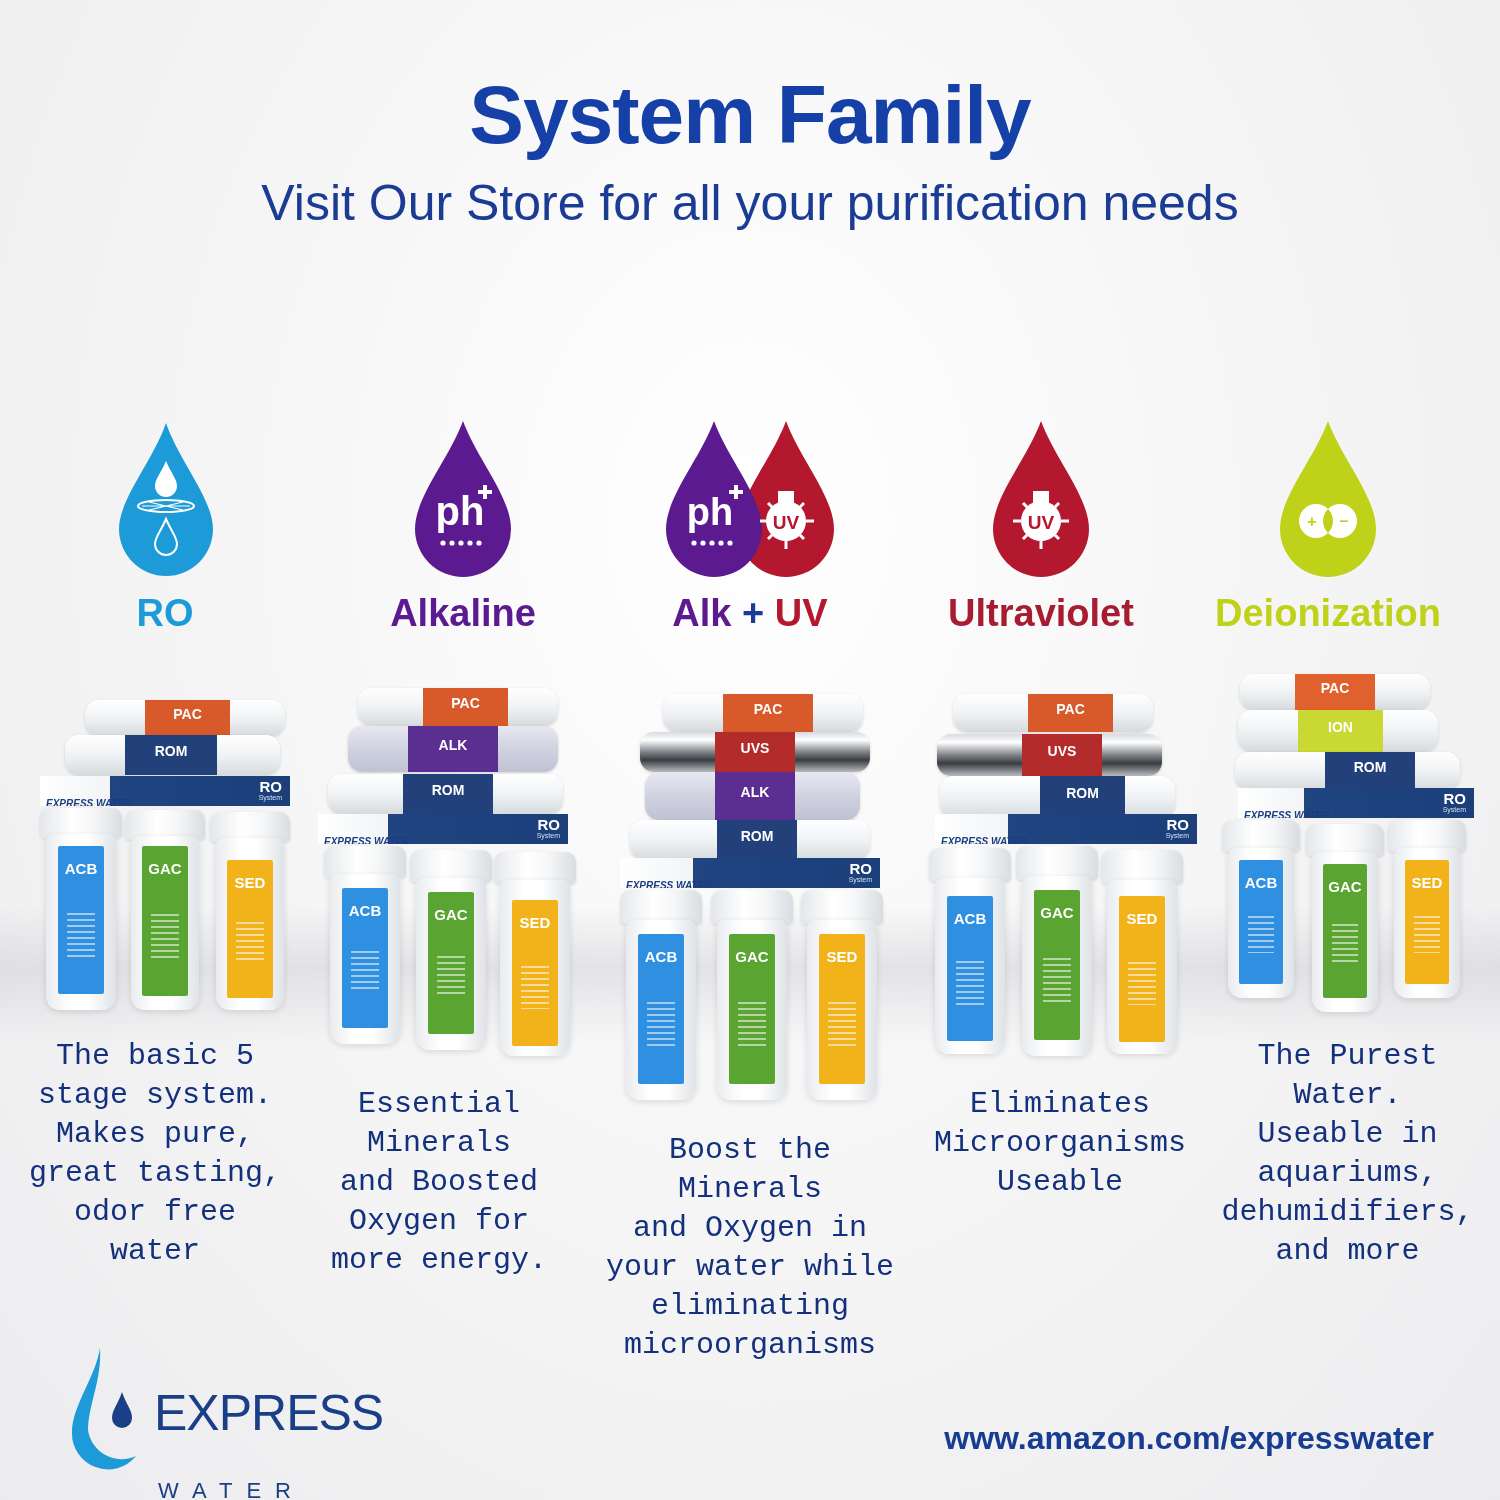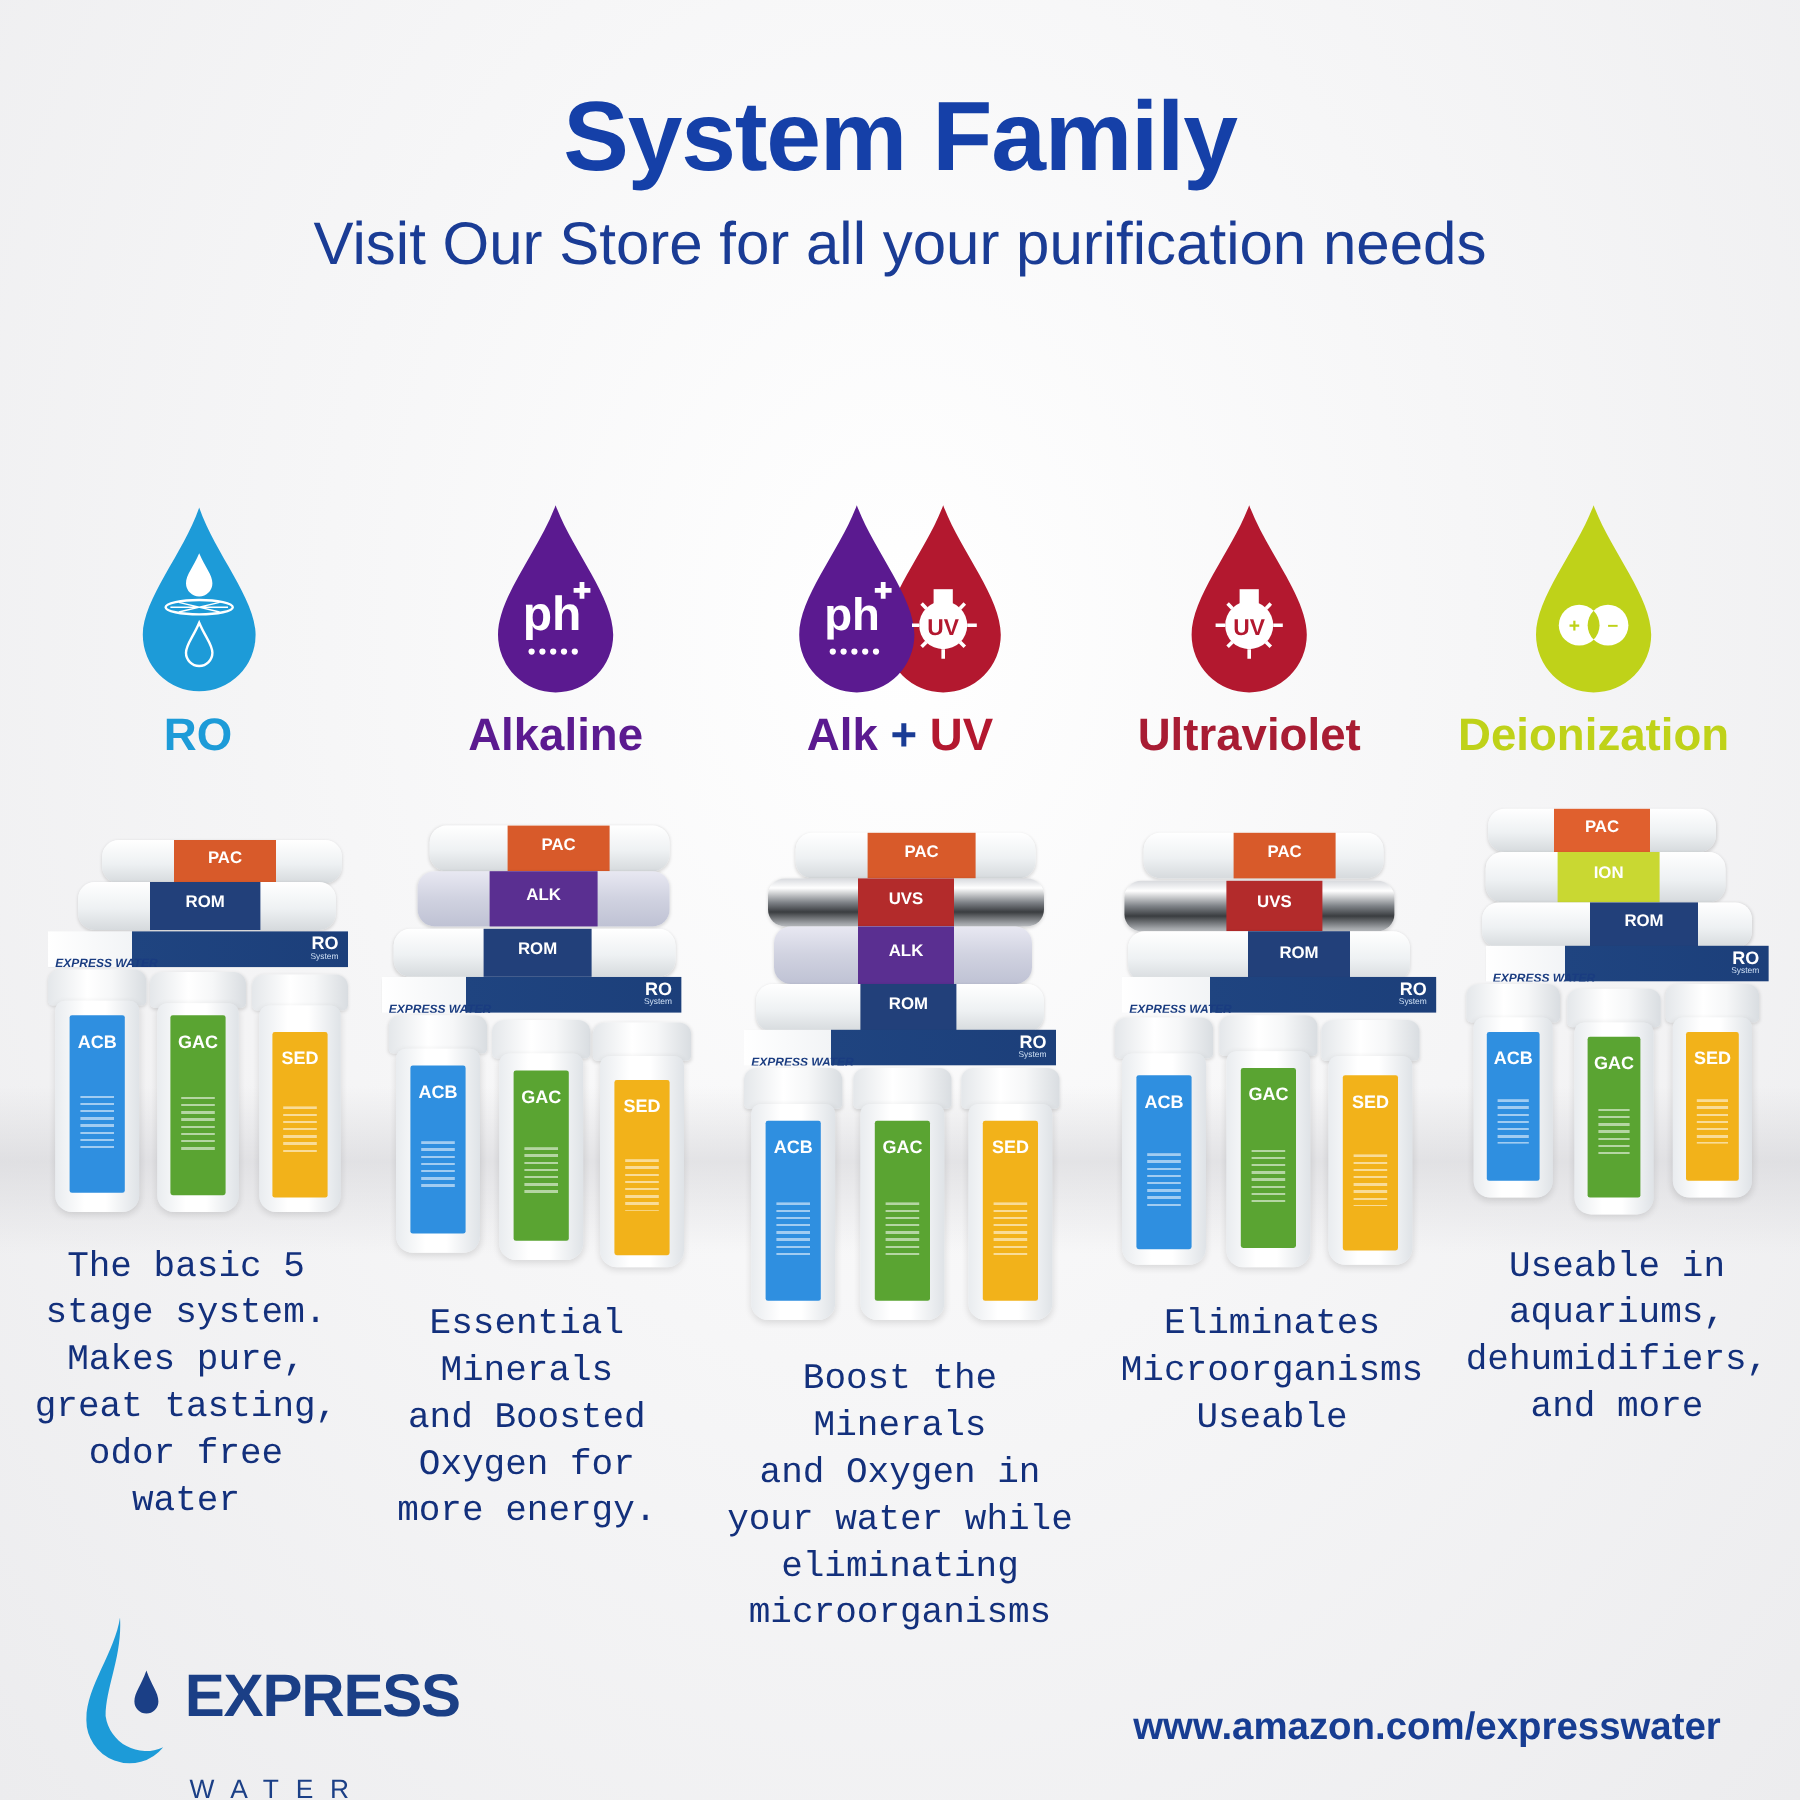--- a/index.html
+++ b/index.html
@@ -59,21 +59,21 @@
   .banner {
     position: absolute; height: 30px;
     background: linear-gradient(90deg,#ffffff 0%,#f2f4f6 28%,#1f4480 28%,#1c3f7a 100%);
     box-shadow: 0 2px 4px rgba(0,0,0,0.18);
     clip-path: polygon(0 0, 100% 0, 100% 100%, 0 100%);
   }
   .banner .logo { position: absolute; left: 6px; top: 22px; font-size: 10px; color: #1a3c80; font-weight: 700; font-style: italic; }
   .banner .ro { position: absolute; right: 8px; top: 2px; color: #fff; font-weight: 700; font-size: 15px; }
   .banner .sys { position: absolute; right: 8px; top: 18px; color: #cfe0f5; font-size: 7px; }
   .footer-logo { position: absolute; left: 66px; top: 1346px; width: 340px; height: 124px; }
-  .footer-logo .word { position: absolute; left: 88px; top: 38px; font-size: 50px; font-weight: 700; color: #1b3f86; letter-spacing: -1px; }
+  .footer-logo .word { position: absolute; left: 88px; top: 38px; font-size: 50px; font-weight: 400; color: #1b3f86; letter-spacing: -1px; }
   .footer-logo .word2 { position: absolute; left: 92px; top: 88px; font-size: 22px; color: #1b3f86; letter-spacing: 14px; margin-top: 44px; }
   .url {
     position: absolute; right: 66px; top: 1420px; font-size: 32px; font-weight: 700; color: #173d92;
   }
 </style>
 </head>
 <body>
 
 <div class="floor"></div>
 
@@ -367,20 +367,21 @@
     <div class="housing-cap" style="left:178px;top:152px;width:78px;height:32px"></div>
     <div class="housing" style="left:184px;top:180px;width:66px;height:150px">
         <div class="sticker" style="left:11px;top:12px;width:44px;height:124px;background:#f2b21a">
           <span class="lbl">SED</span>
           <span class="lines"></span>
         </div>
       </div>
   </div>
 
   <div class="desc" style="left:1205px;top:1037px;width:285px">
+    <span>The Purest Water.</span>
     <span>Useable in</span>
     <span>aquariums,</span>
     <span>dehumidifiers,</span>
     <span>and more</span>
   </div>
 </div>
 
 <div class="footer-logo">
   <svg style="position:absolute;left:0;top:0" width="90" height="124" viewBox="0 0 90 124">
     <path d="M34 2 C30 30 6 60 6 86 A36 36 0 0 0 70 110 A34 34 0 0 1 22 84 C22 60 36 34 34 2Z" fill="#1d9bd8"></path>

